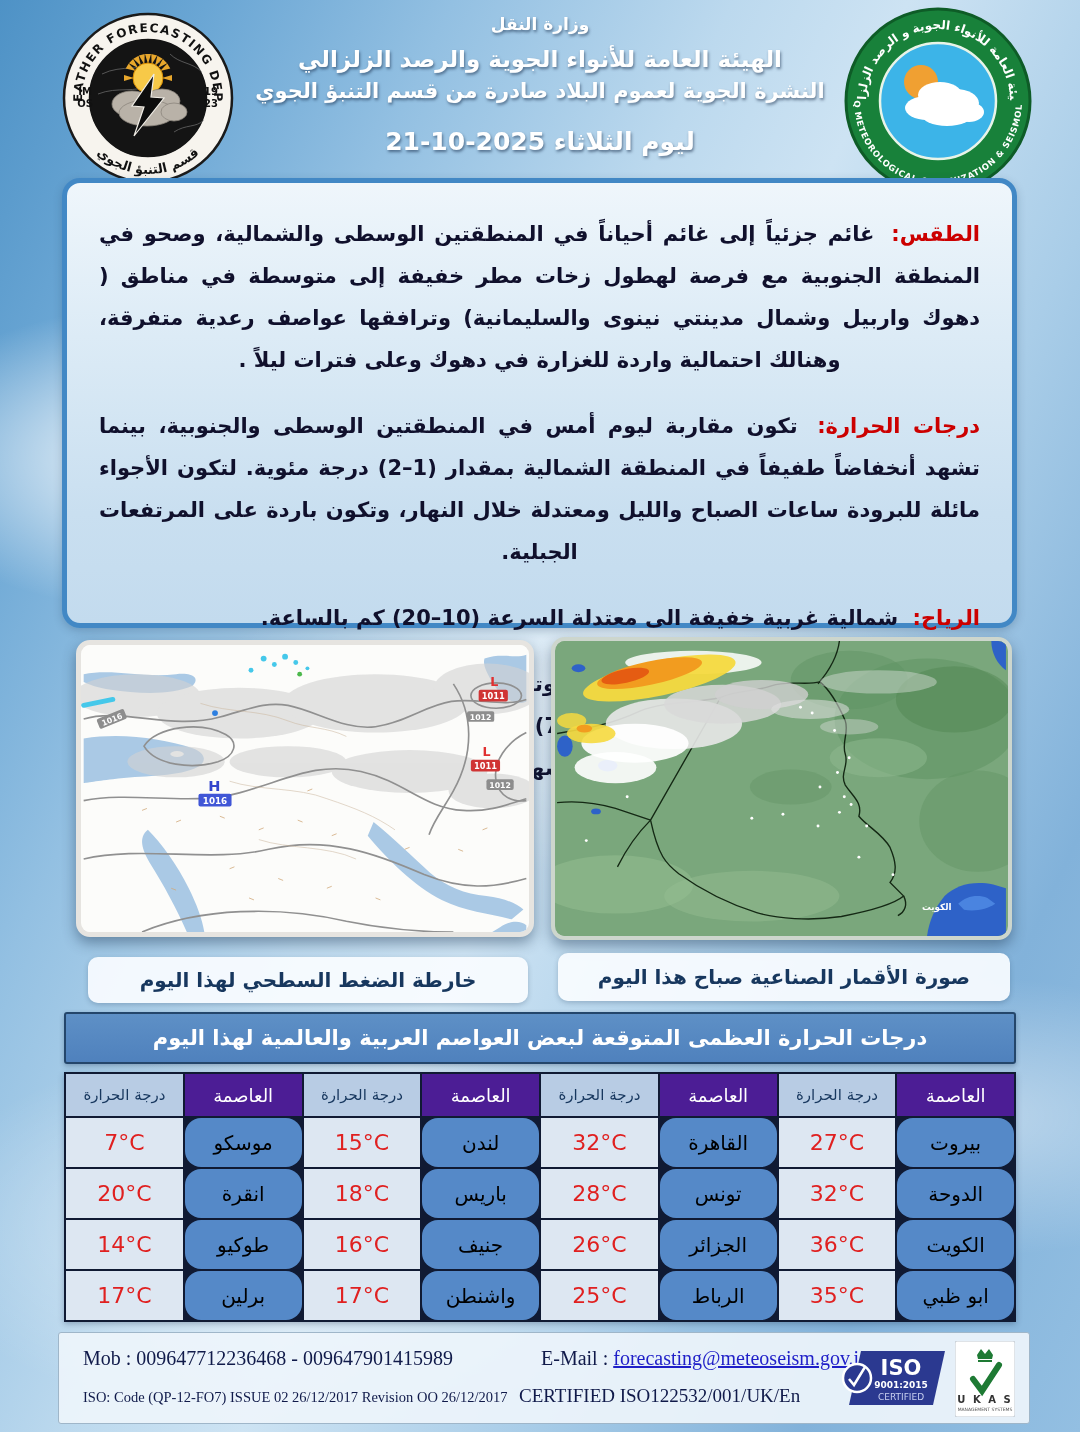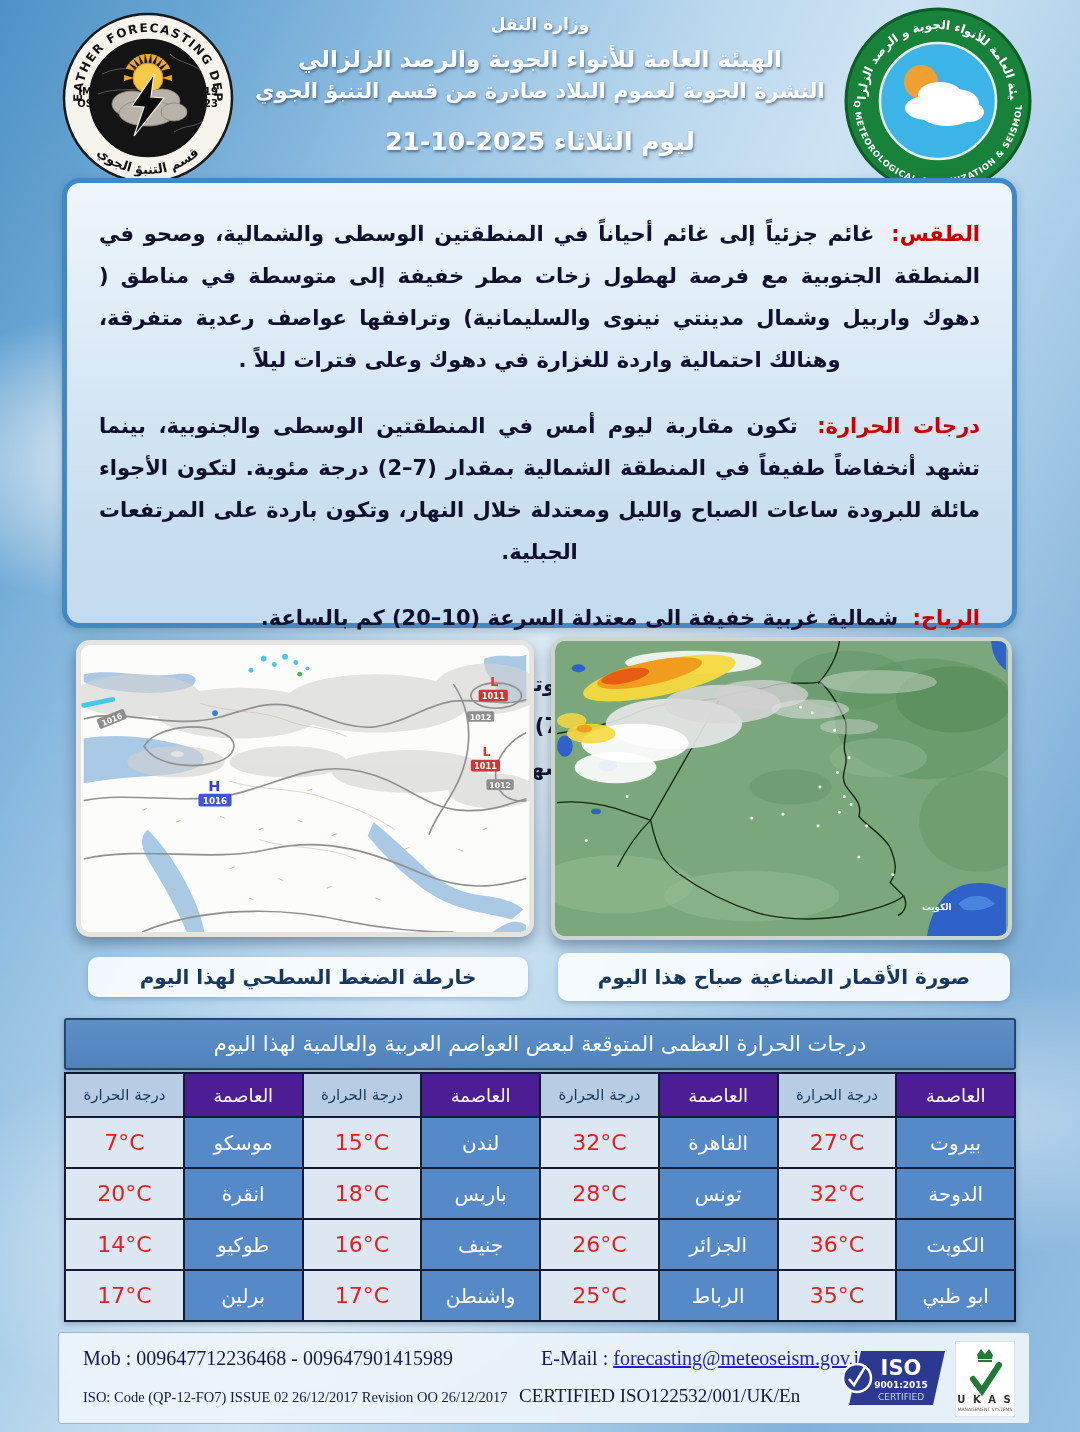--- a/index.html
+++ b/index.html
@@ -30,34 +30,34 @@
   .fbox p.center-last{text-align-last:center;}
   .fbox .sec-label{color:#cc0000;padding-left:7px;}
   
   .mapframe{position:absolute;border-radius:14px;box-shadow:0 6px 14px rgba(25,50,80,.45);overflow:hidden;box-sizing:border-box;}
   .pressure-frame{left:76px;top:640px;width:458px;height:297px;border:5px solid #e6e4e0;background:#fcfcfa;}
   .satellite-frame{left:551px;top:637px;width:461px;height:303px;border:4px solid #cdd6cd;background:#7aa77c;}
   .mapframe svg{display:block;width:100%;height:100%;}
   .pill{position:absolute;background:rgba(249,252,255,.93);border-radius:10px;
     box-shadow:0 2px 5px rgba(30,60,90,.25);display:flex;align-items:center;justify-content:center;
     color:#17375e;font-weight:bold;font-size:20px;direction:rtl;}
-  .pill-left{left:88px;top:957px;width:440px;height:40px;}
+  .pill-left{left:88px;top:957px;width:440px;height:46px;}
   .pill-right{left:558px;top:953px;width:452px;height:48px;text-align:right;}
   
   .banner{position:absolute;left:64px;top:1012px;width:952px;height:52px;box-sizing:border-box;
     background:linear-gradient(180deg,#5e90c6,#4f81bd);border:2px solid #24466b;border-radius:3px;
-    display:flex;align-items:center;justify-content:center;color:#fff;font-weight:normal;font-size:21px;direction:rtl;
-    box-shadow:0 2px 5px rgba(20,40,70,.3);margin-top:6px;}
+    display:flex;align-items:center;justify-content:center;color:#fff;font-weight:bold;font-size:21px;direction:rtl;
+    box-shadow:0 2px 5px rgba(20,40,70,.3);}
   .ttable{position:absolute;left:64px;top:1072px;width:952px;box-sizing:border-box;direction:rtl;
     display:grid;grid-template-columns:repeat(8,1fr);grid-template-rows:42px repeat(4,49px);
     background:#101a33;gap:2px;border:2px solid #101a33;box-shadow:0 2px 6px rgba(20,40,70,.3);}
   .ttable div{display:flex;align-items:center;justify-content:center;font-weight:normal;}
   .cap-h{background:#4c1d95;color:#fff;font-size:18px;}
   .tmp-h{background:#b8cce4;color:#17375e;font-size:15px;}
-  .cap-c{background:#5589c8;color:#ffffff;font-size:20px;}
+  .cap-c{background:#5589c8;color:#000000;font-size:20px;border-radius:16px;}
   .tmp-c{background:#dde7f2;color:#e02020;font-size:22px;direction:ltr;}
   
   .footer{position:absolute;left:58px;top:1332px;width:972px;height:92px;box-sizing:border-box;
     background:rgba(237,244,251,.93);border:1px solid #9fb6c9;border-radius:3px;
     font-family:"Liberation Serif",serif;color:#101a4a;}
   .footer .mob{position:absolute;left:24px;top:14px;font-size:20px;text-align:center;}
   .footer .email{position:absolute;left:482px;top:14px;font-size:20px;}
   .footer .email a{color:#1f1fc8;text-decoration:underline;font-family:"Liberation Serif",serif;}
   .footer .isoline{position:absolute;left:24px;top:56px;font-size:14.5px;}
   .footer .cert{position:absolute;left:460px;top:52px;font-size:19px;}
@@ -148,21 +148,21 @@
     <div class="l4">ليوم الثلاثاء 2025-10-21</div>
   </div>
 
   <section class="fbox">
     <p class="center-last">
       <span class="sec-label">الطقس:</span>
       <span>غائم جزئياً إلى غائم أحياناً في المنطقتين الوسطى والشمالية، وصحو في المنطقة الجنوبية مع فرصة لهطول زخات مطر خفيفة إلى متوسطة في مناطق ( دهوك واربيل وشمال مدينتي نينوى والسليمانية) وترافقها عواصف رعدية متفرقة، وهنالك احتمالية واردة للغزارة في دهوك وعلى فترات ليلاً .</span>
     </p>
     <p class="center-last">
       <span class="sec-label">درجات الحرارة:</span>
-      <span>تكون مقاربة ليوم أمس في المنطقتين الوسطى والجنوبية، بينما تشهد أنخفاضاً طفيفاً في المنطقة الشمالية بمقدار (7–2) درجة مئوية. لتكون الأجواء مائلة للبرودة ساعات الصباح والليل ومعتدلة خلال النهار، وتكون باردة على المرتفعات الجبلية.</span>
+      <span>تكون مقاربة ليوم أمس في المنطقتين الوسطى والجنوبية، بينما تشهد أنخفاضاً طفيفاً في المنطقة الشمالية بمقدار (1–2) درجة مئوية. لتكون الأجواء مائلة للبرودة ساعات الصباح والليل ومعتدلة خلال النهار، وتكون باردة على المرتفعات الجبلية.</span>
     </p>
     <p>
       <span class="sec-label">الرياح:</span>
       <span>شمالية غربية خفيفة الى معتدلة السرعة (10–20) كم بالساعة.</span>
     </p>
     <p class="center-last">
       <span class="sec-label">الرؤية الأفقية:</span>
       <span>تتراوح بين (8–10) كم، وتنخفض صباحاً بسبب تشكل غشاوة خفيفة وارتفاع الملوثات الجوية إلى حدود (5–7) كم، وتنخفض احياناً إلى (2–4) كم في المناطق التي تشهد غزارة الأمطار.</span>
     </p>
   </section>

